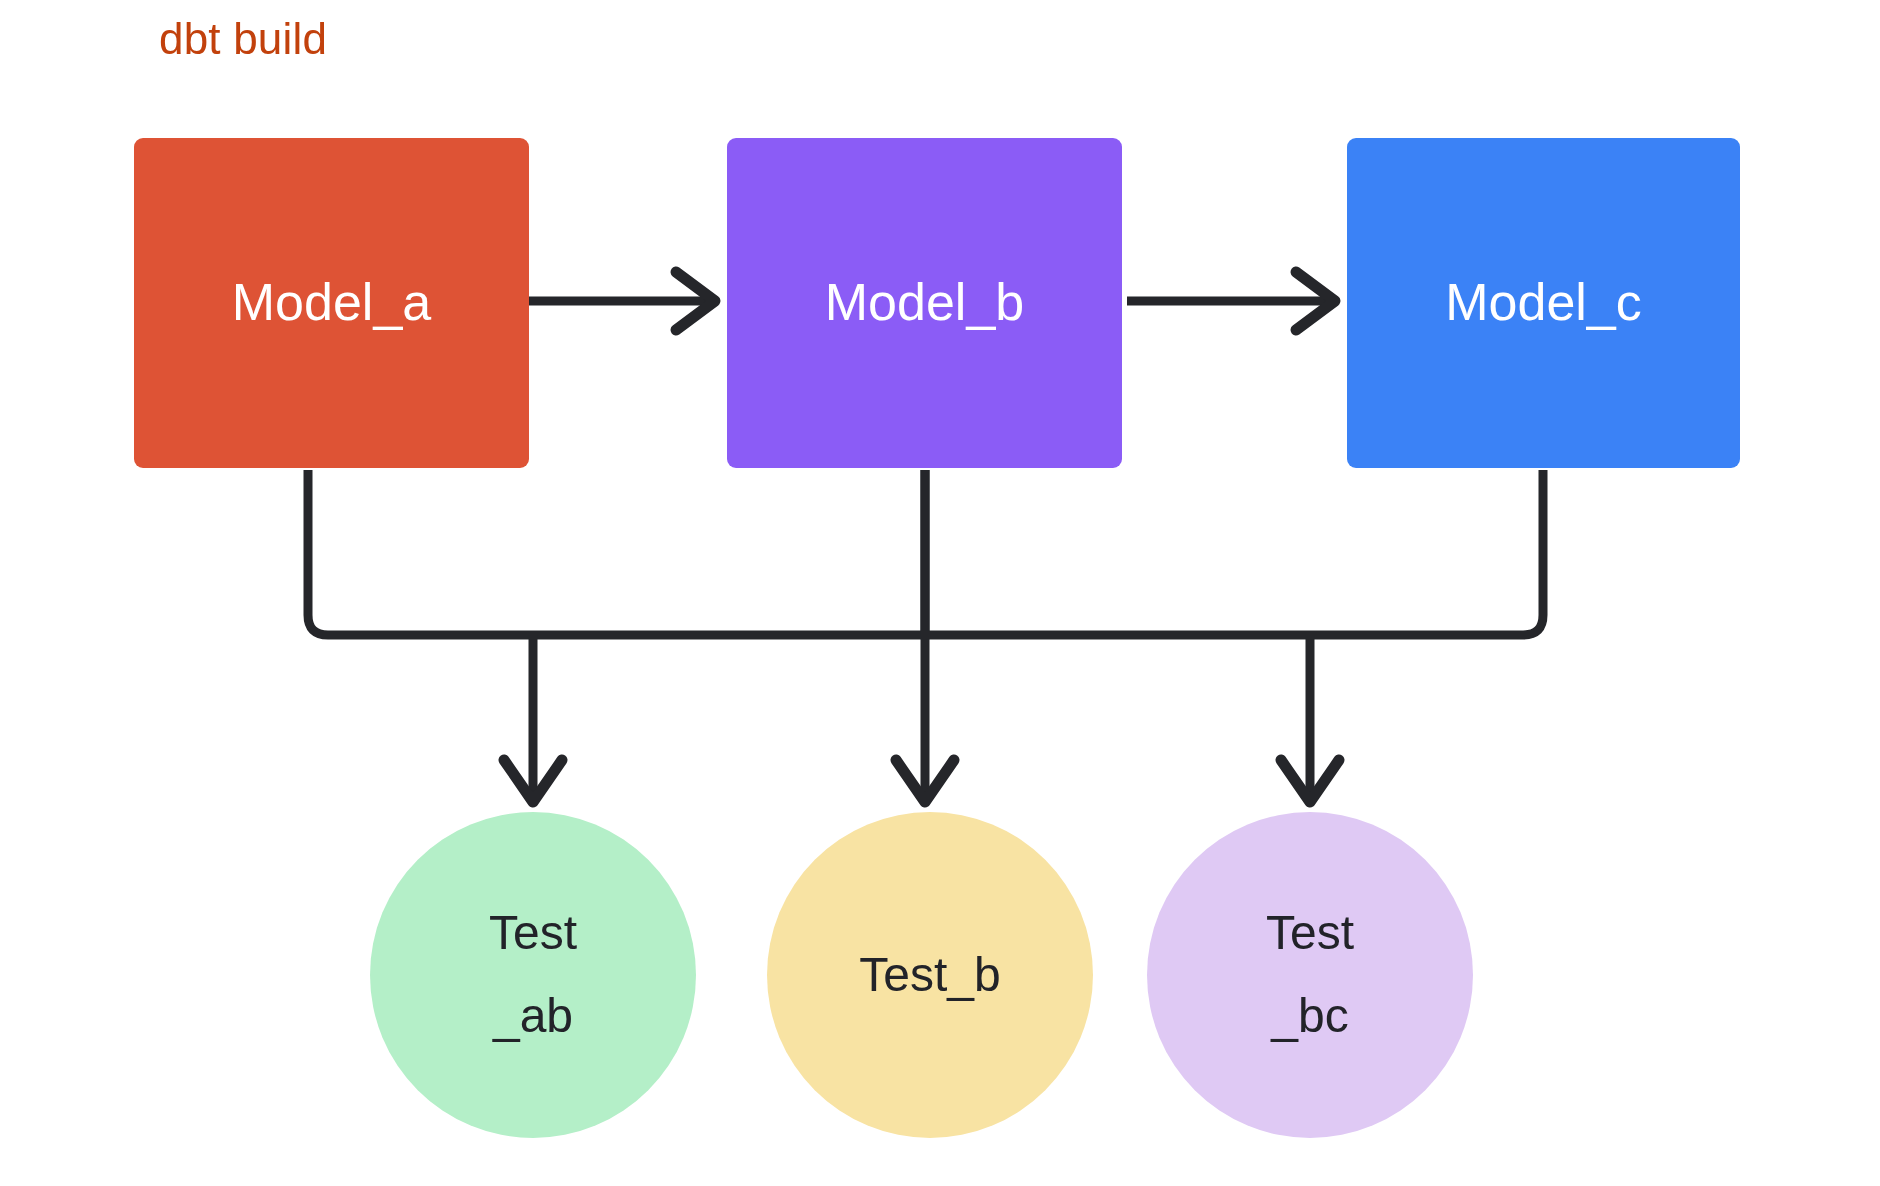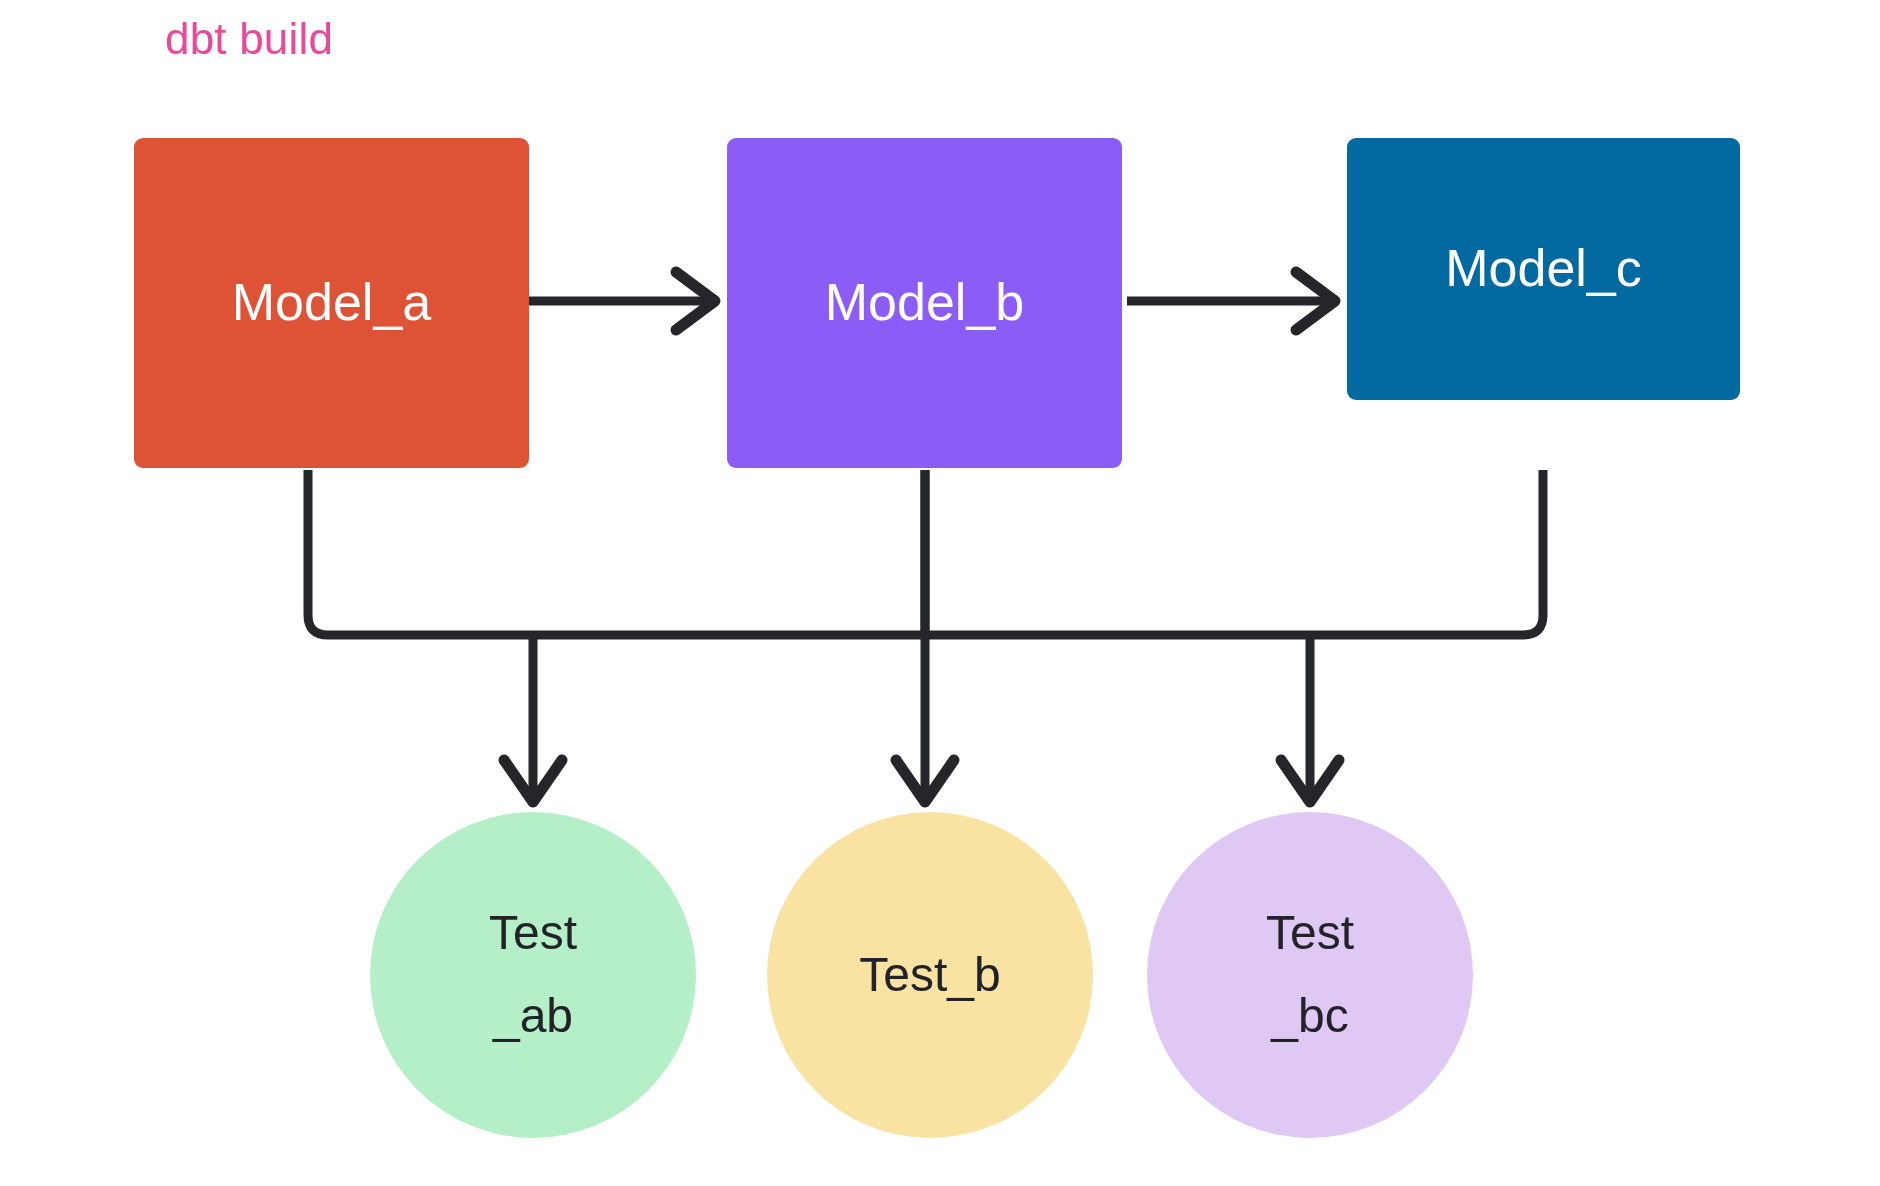--- a/index.html
+++ b/index.html
@@ -22,25 +22,25 @@
   #edge-layer {
     position: absolute;
     left: 0;
     top: 0;
     width: 1880px;
     height: 1186px;
     pointer-events: none;
   }
   .diagram-title {
     position: absolute;
-    left: 165px;
+    left: 159px;
     top: 14px;
     font-size: 44px;
     line-height: 1.15;
-    color: #ec4899;
+    color: #c2410c;
     letter-spacing: 0.2px;
     white-space: nowrap;
   }
   .model-node {
     position: absolute;
     border-radius: 9px;
     display: flex;
     align-items: center;
     justify-content: center;
     box-sizing: border-box;
@@ -123,21 +123,21 @@
   </svg>
 
   <div class="model-node" style="left:110px; top:138px; width:395px; height:330px; background:#DE5335;margin-left:24px;">
     <span class="model-label">Model_a</span>
   </div>
 
   <div class="model-node" style="left:727px; top:138px; width:395px; height:330px; background:#8b5cf6;">
     <span class="model-label">Model_b</span>
   </div>
 
-  <div class="model-node" style="left:1347px; top:138px; width:393px; height:262px; background:#0369a1;">
+  <div class="model-node" style="left:1347px; top:138px; width:393px; height:330px; background:#3b82f6;">
     <span class="model-label">Model_c</span>
   </div>
 
   <div class="test-node" style="left:370px; top:812px; width:326px; height:326px; background:#B4EFC8;">
     <span class="test-label">Test
 _ab</span>
   </div>
 
   <div class="test-node" style="left:767px; top:812px; width:326px; height:326px; background:#F8E3A3;">
     <span class="test-label">Test_b</span>

